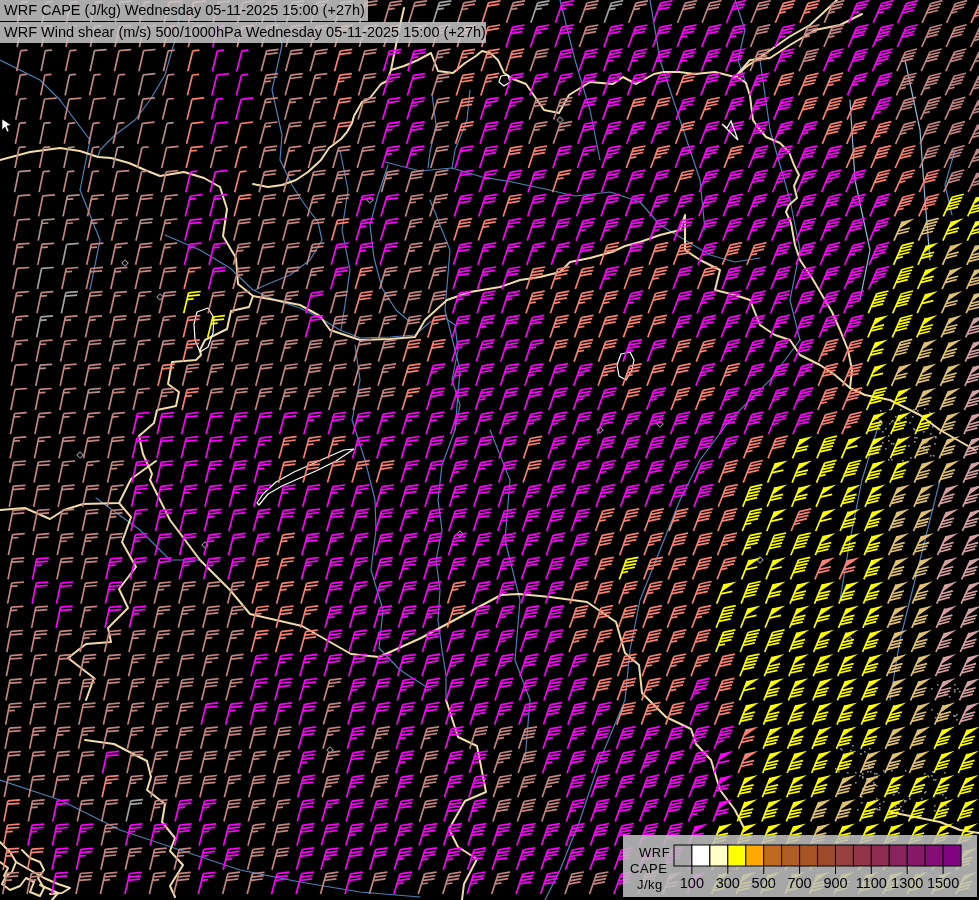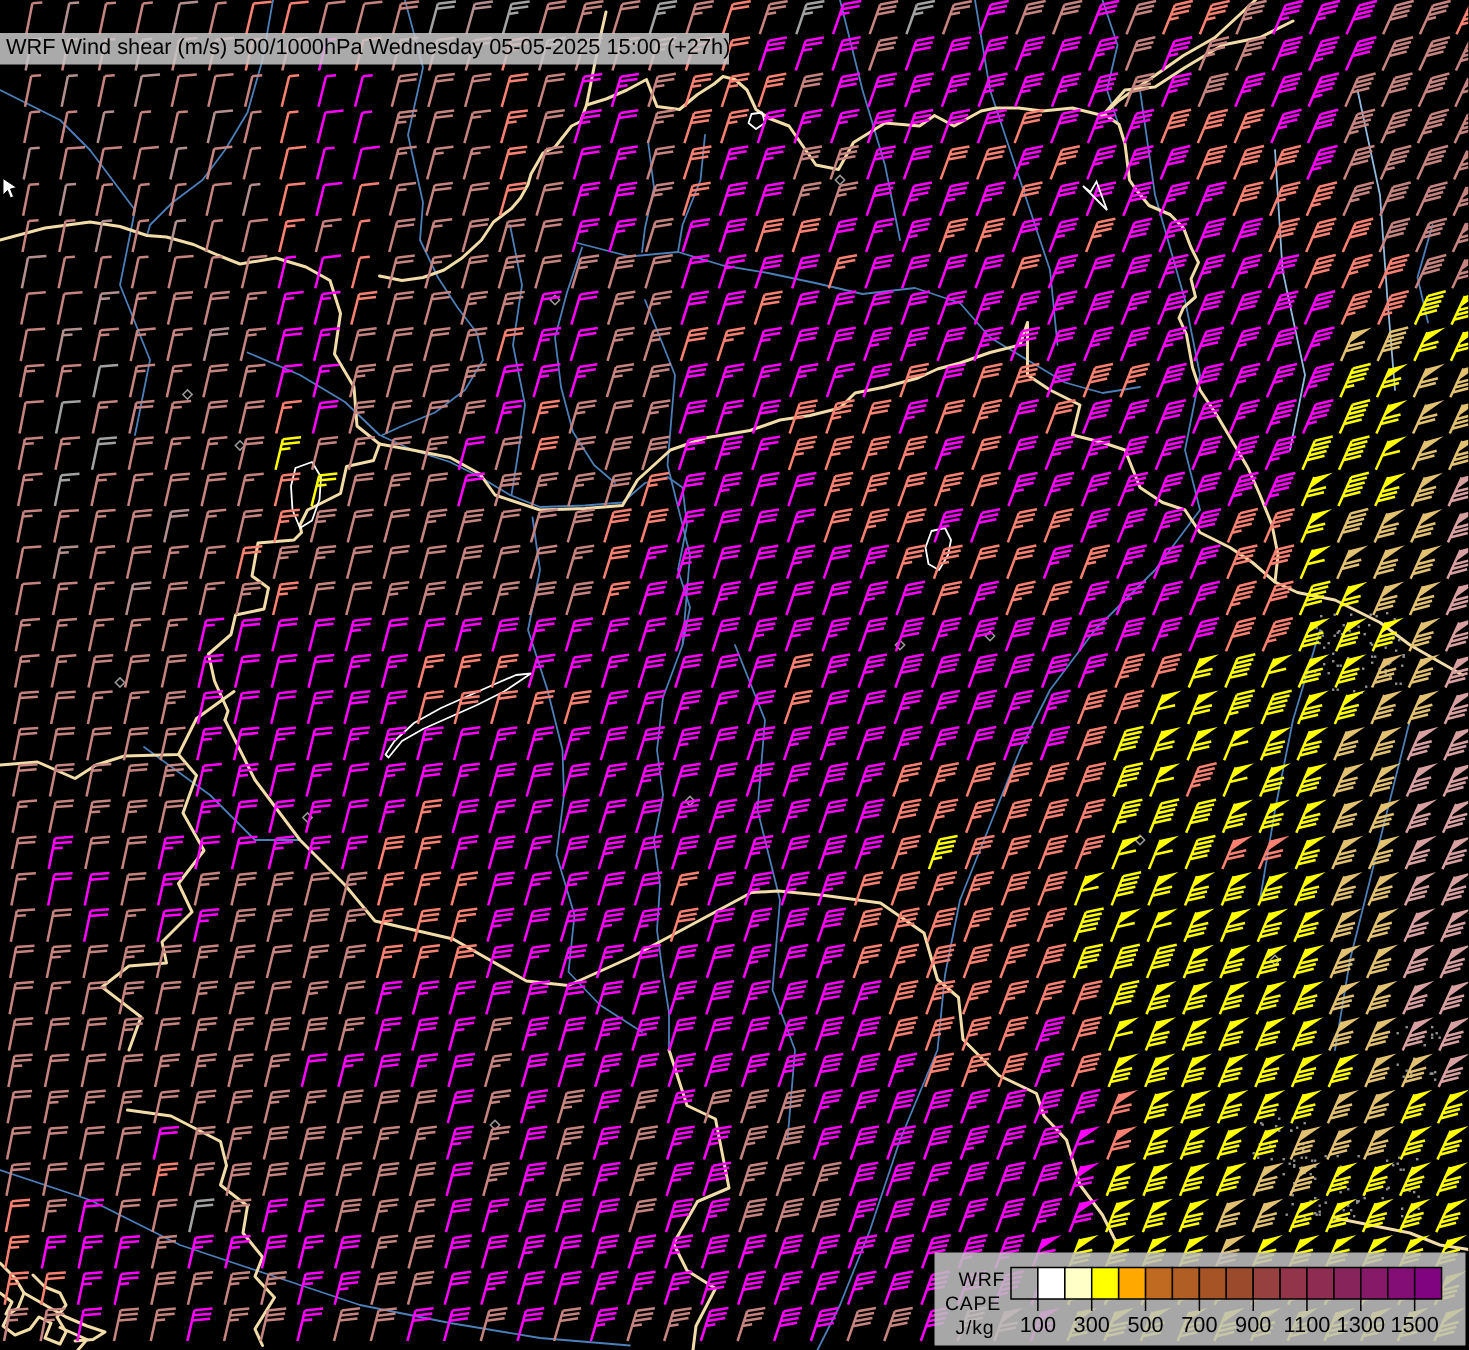--- a/index.html
+++ b/index.html
@@ -1998,13 +1998,14 @@
         <text x="907.2" y="888" font-size="14.5" fill="#000" text-anchor="middle">1300</text>
         <line x1="943.1" y1="866" x2="943.1" y2="874" stroke="#000" stroke-width="1"></line>
         <text x="943.1" y="888" font-size="14.5" fill="#000" text-anchor="middle">1500</text>
 <text x="639" y="857" font-size="13" fill="#000" letter-spacing="0.5">WRF</text>
 <text x="630" y="873" font-size="13" fill="#000" letter-spacing="0.5">CAPE</text>
 <text x="637" y="889" font-size="13" fill="#000" letter-spacing="0.5">J/kg</text>
 </g>
 <path d="M2 119 L2 130 L5 127 L7 132 L9 131 L7 126 L11 125 Z" fill="#FFFFFF" stroke="#000" stroke-width="0.6"></path>
       <path d="M738 140 L731 121 L727 128 L722 124 Z" fill="none" stroke="#FFFFFF" stroke-width="1.2"></path>
 </svg>
-<div class="hdr" style="top:22px;width:482px;">WRF Wind shear (m/s) 500/1000hPa Wednesday 05-05-2025 15:00 (+27h)</div>
+<div class="hdr" style="top:0;width:364px;">WRF CAPE (J/kg) Wednesday 05-11-2025 15:00 (+27h)</div>
+<div class="hdr" style="top:22px;width:482px;">WRF Wind shear (m/s) 500/1000hPa Wednesday 05-11-2025 15:00 (+27h)</div>
 </div>
 </body></html>

